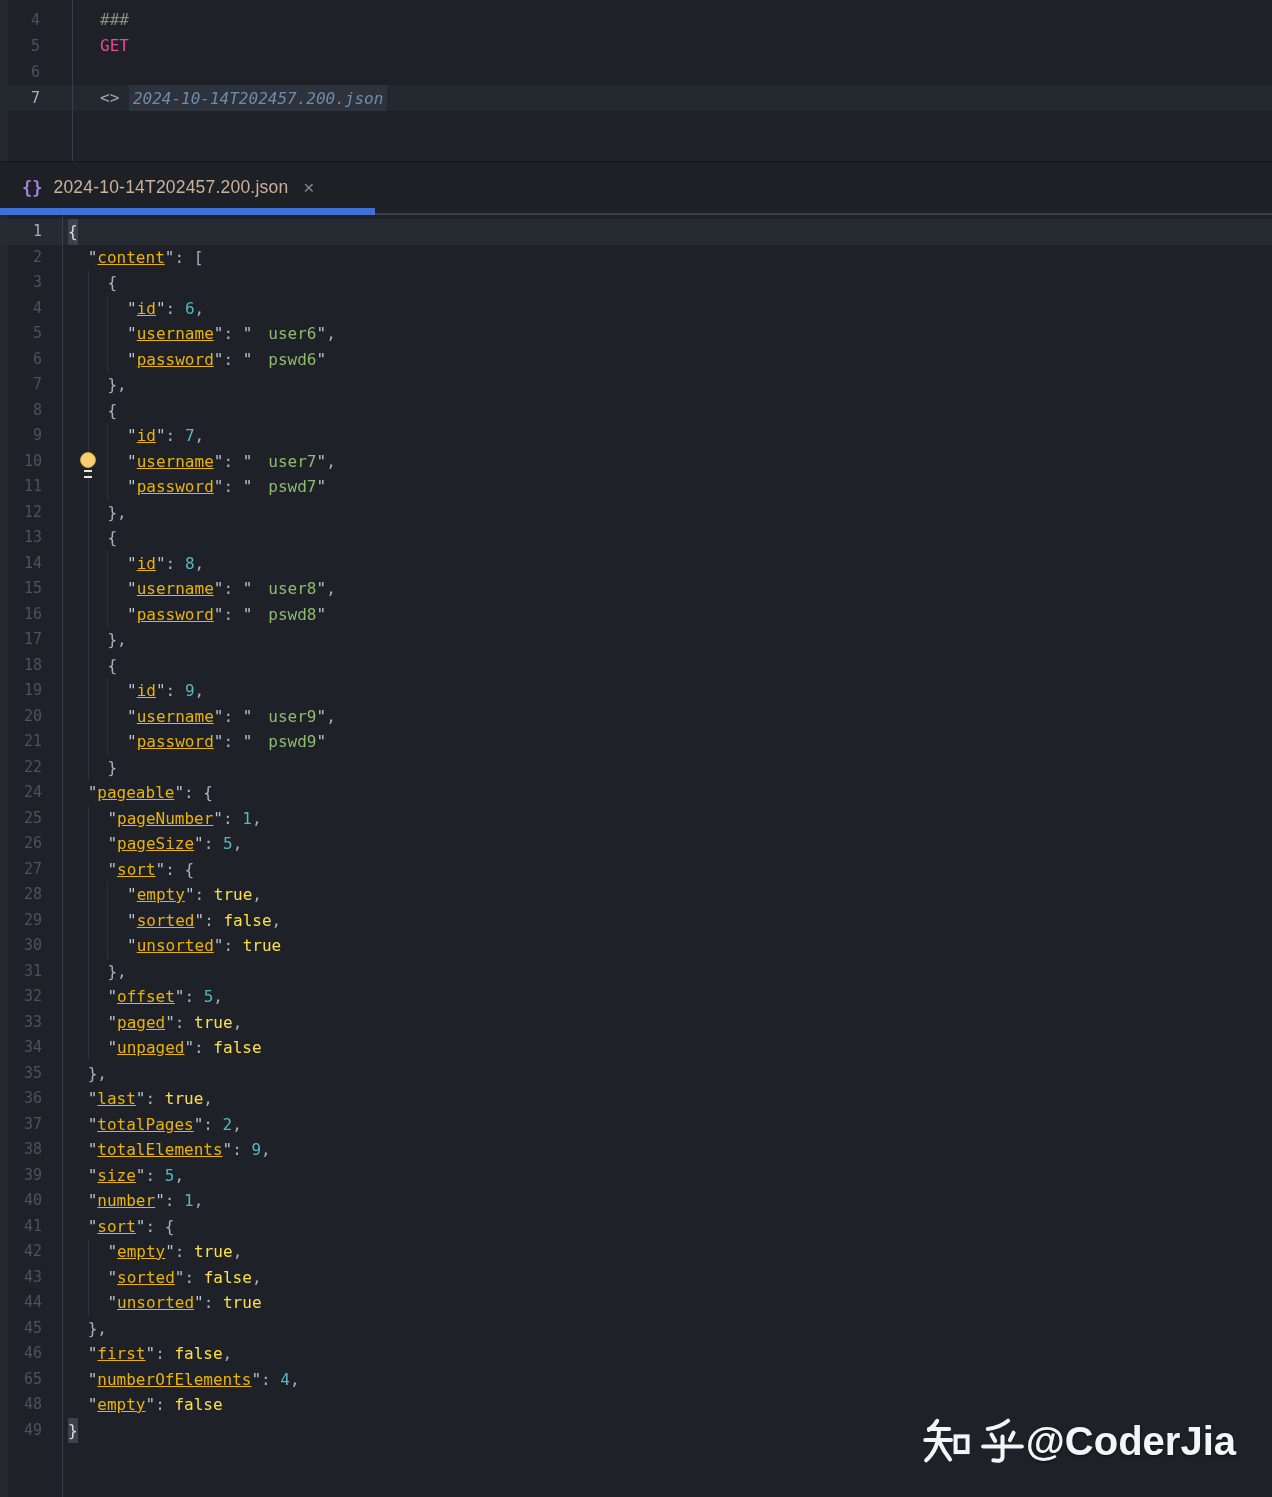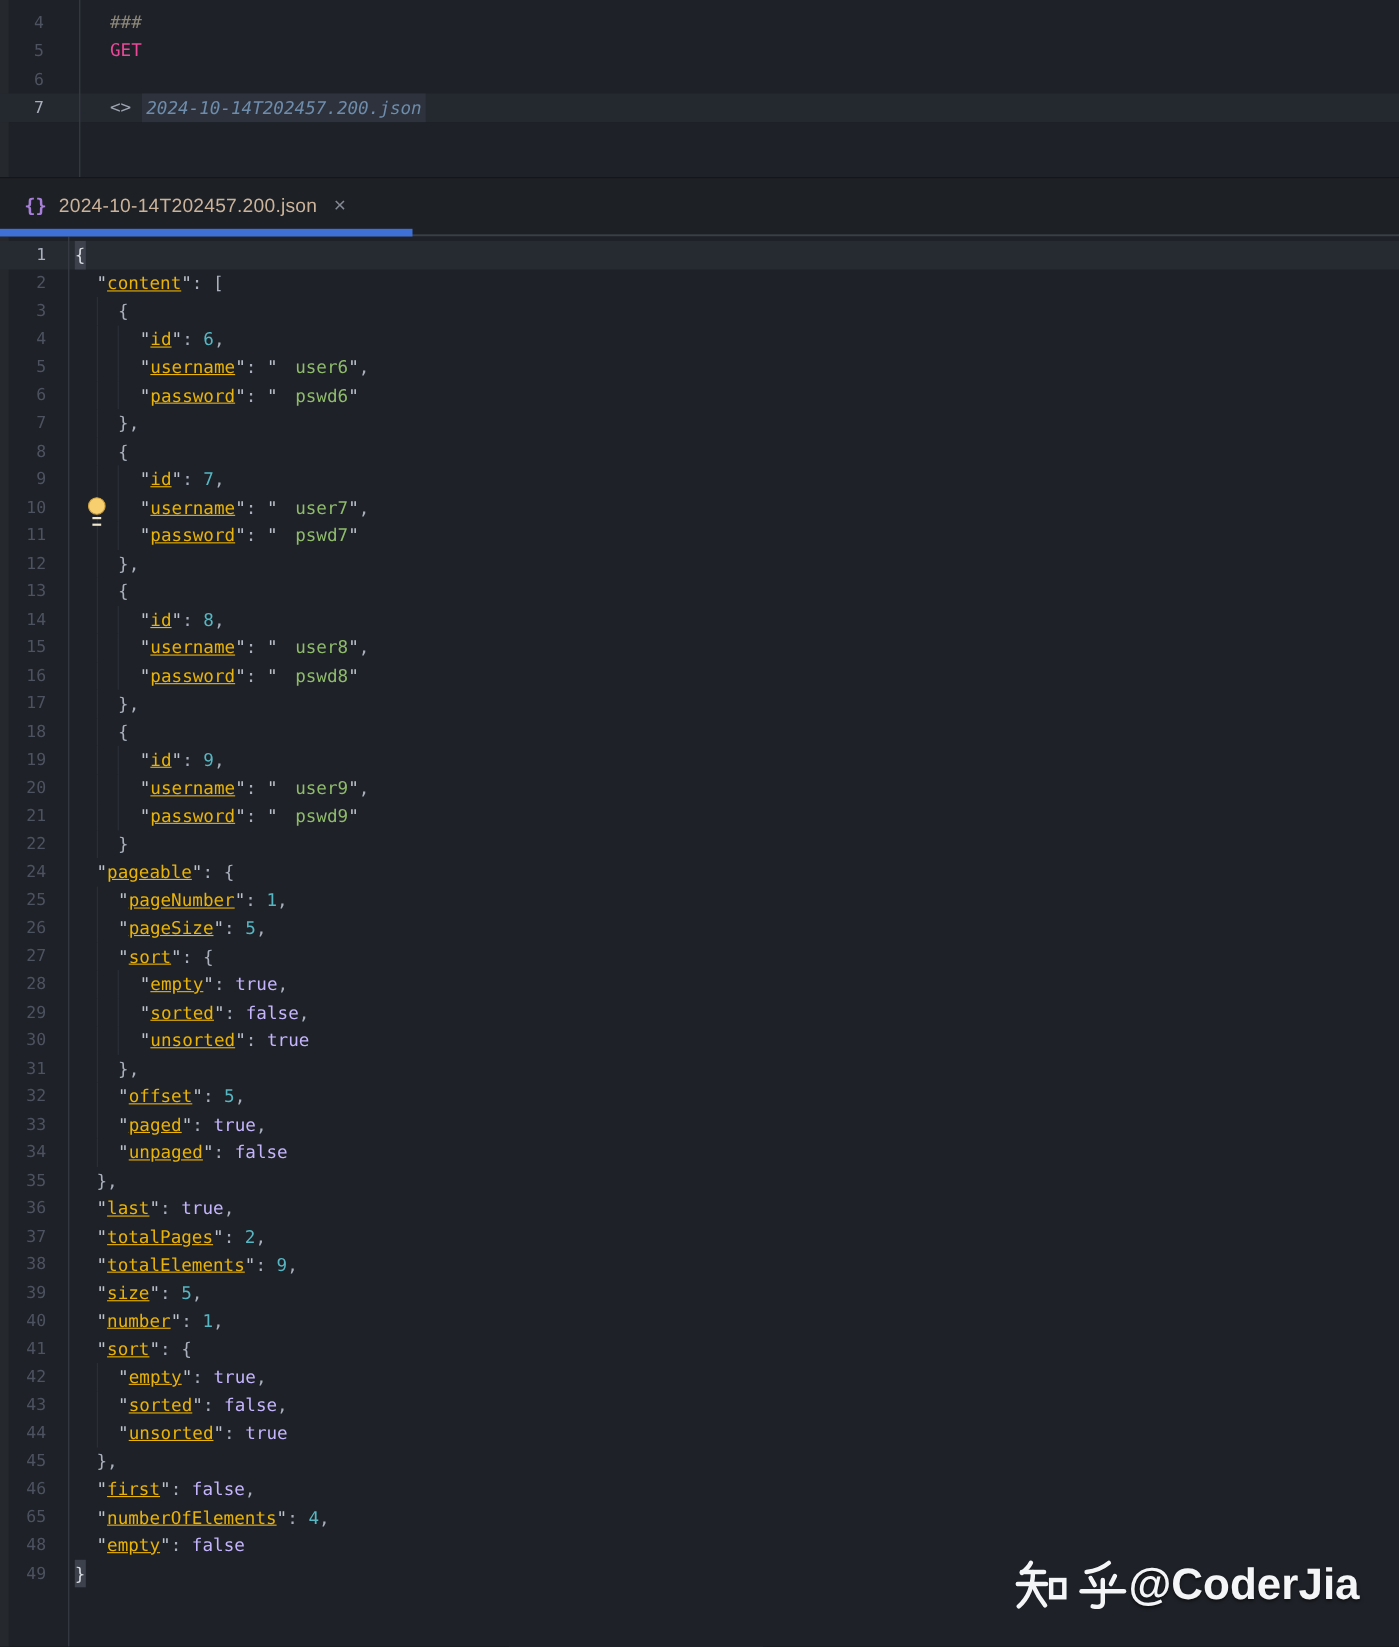--- a/index.html
+++ b/index.html
@@ -15,21 +15,21 @@
   .row.active .ln{color:#a9afbb;}
   .code{display:flex;align-items:stretch;font-size:16px;color:#abb2bf;}
   .code span{white-space:pre;}
   .ind{flex:none;width:19.7px;box-sizing:border-box;}
   .ind.g{border-left:1px solid #2c313a;}
   
   .t-q{color:#bdc3cd;}
   .t-k{color:#eab308;text-decoration:underline;}
   .t-s{color:#8fbb6c;margin-left:16px;}
   .t-num{color:#56b6c2;}
-  .t-b{color:#c4b5fd;}
+  .t-b{color:#fde047;}
   .t-p{color:#a9b0bc;}
   .t-pm{background:#3c414b;color:#d8dce1;}
   .t-c{color:#8d8878;}
   .t-m{color:#ec4899;}
   .t-u{color:#d4d7dc;text-decoration:underline;text-underline-offset:4px;}
   .t-ang{color:#9da4ae;}
   .t-lnk{color:#6e8cab;font-style:italic;background:#2d323d;padding:1px 4px;}
   
   .ed-top{height:161px;overflow:hidden;}
   .ed-top .gutter-sep{left:72px;}

